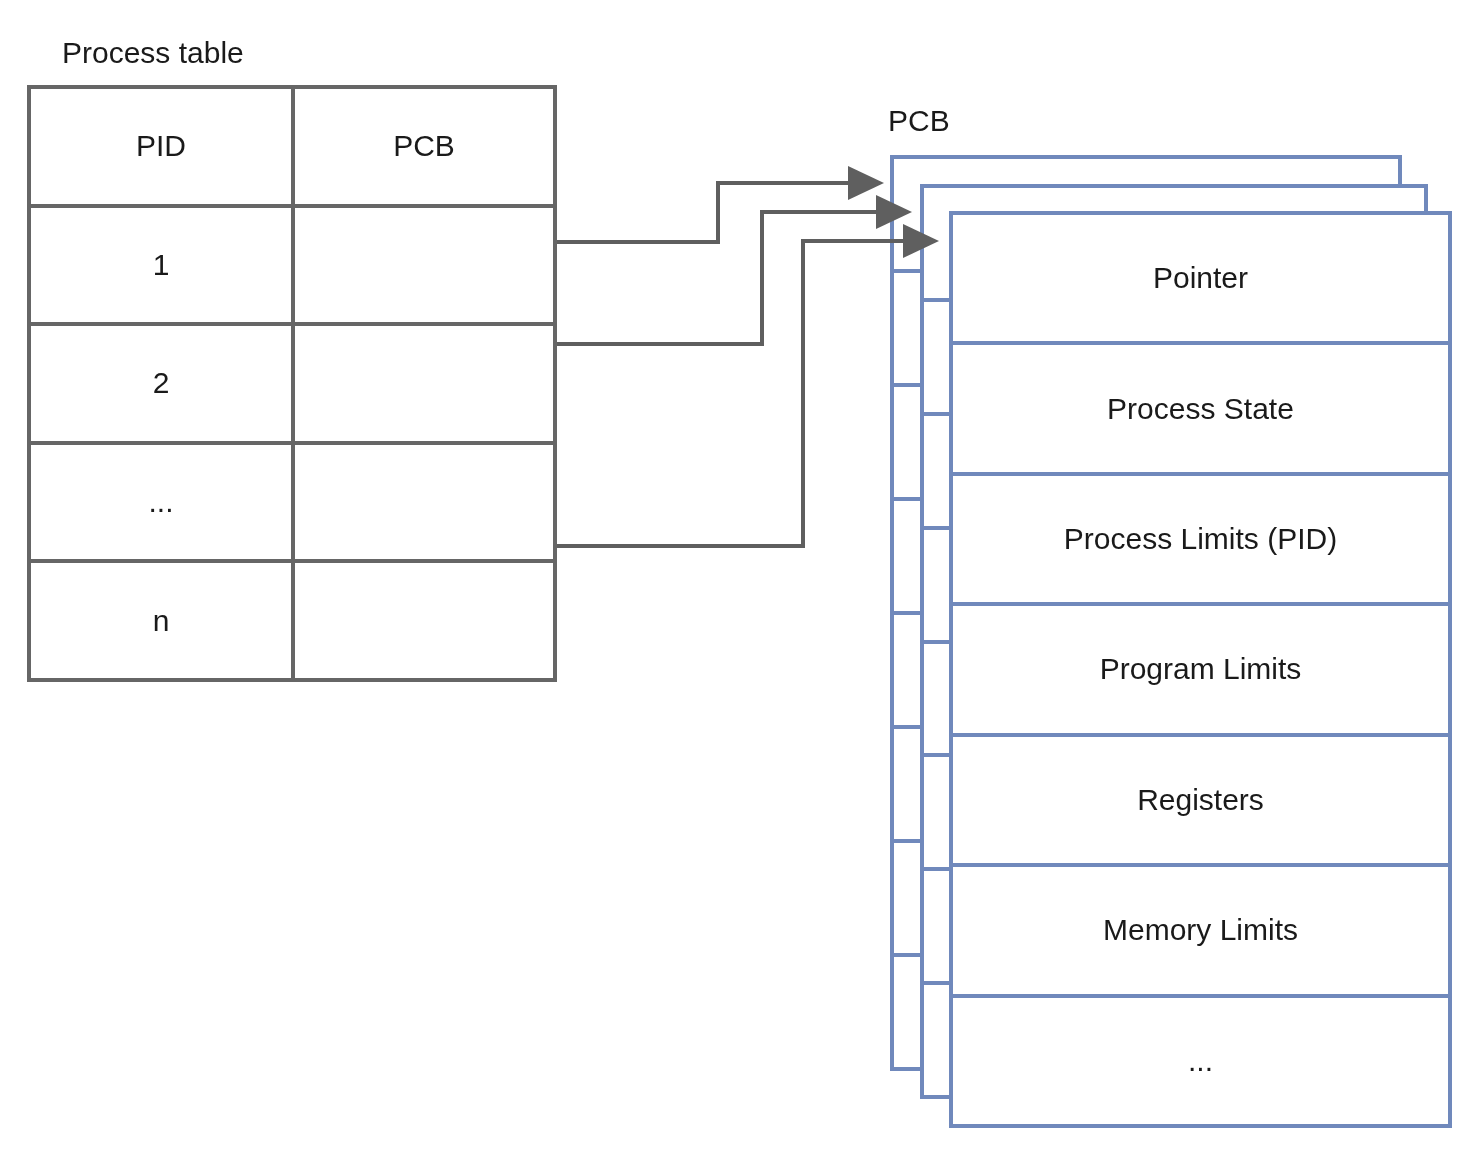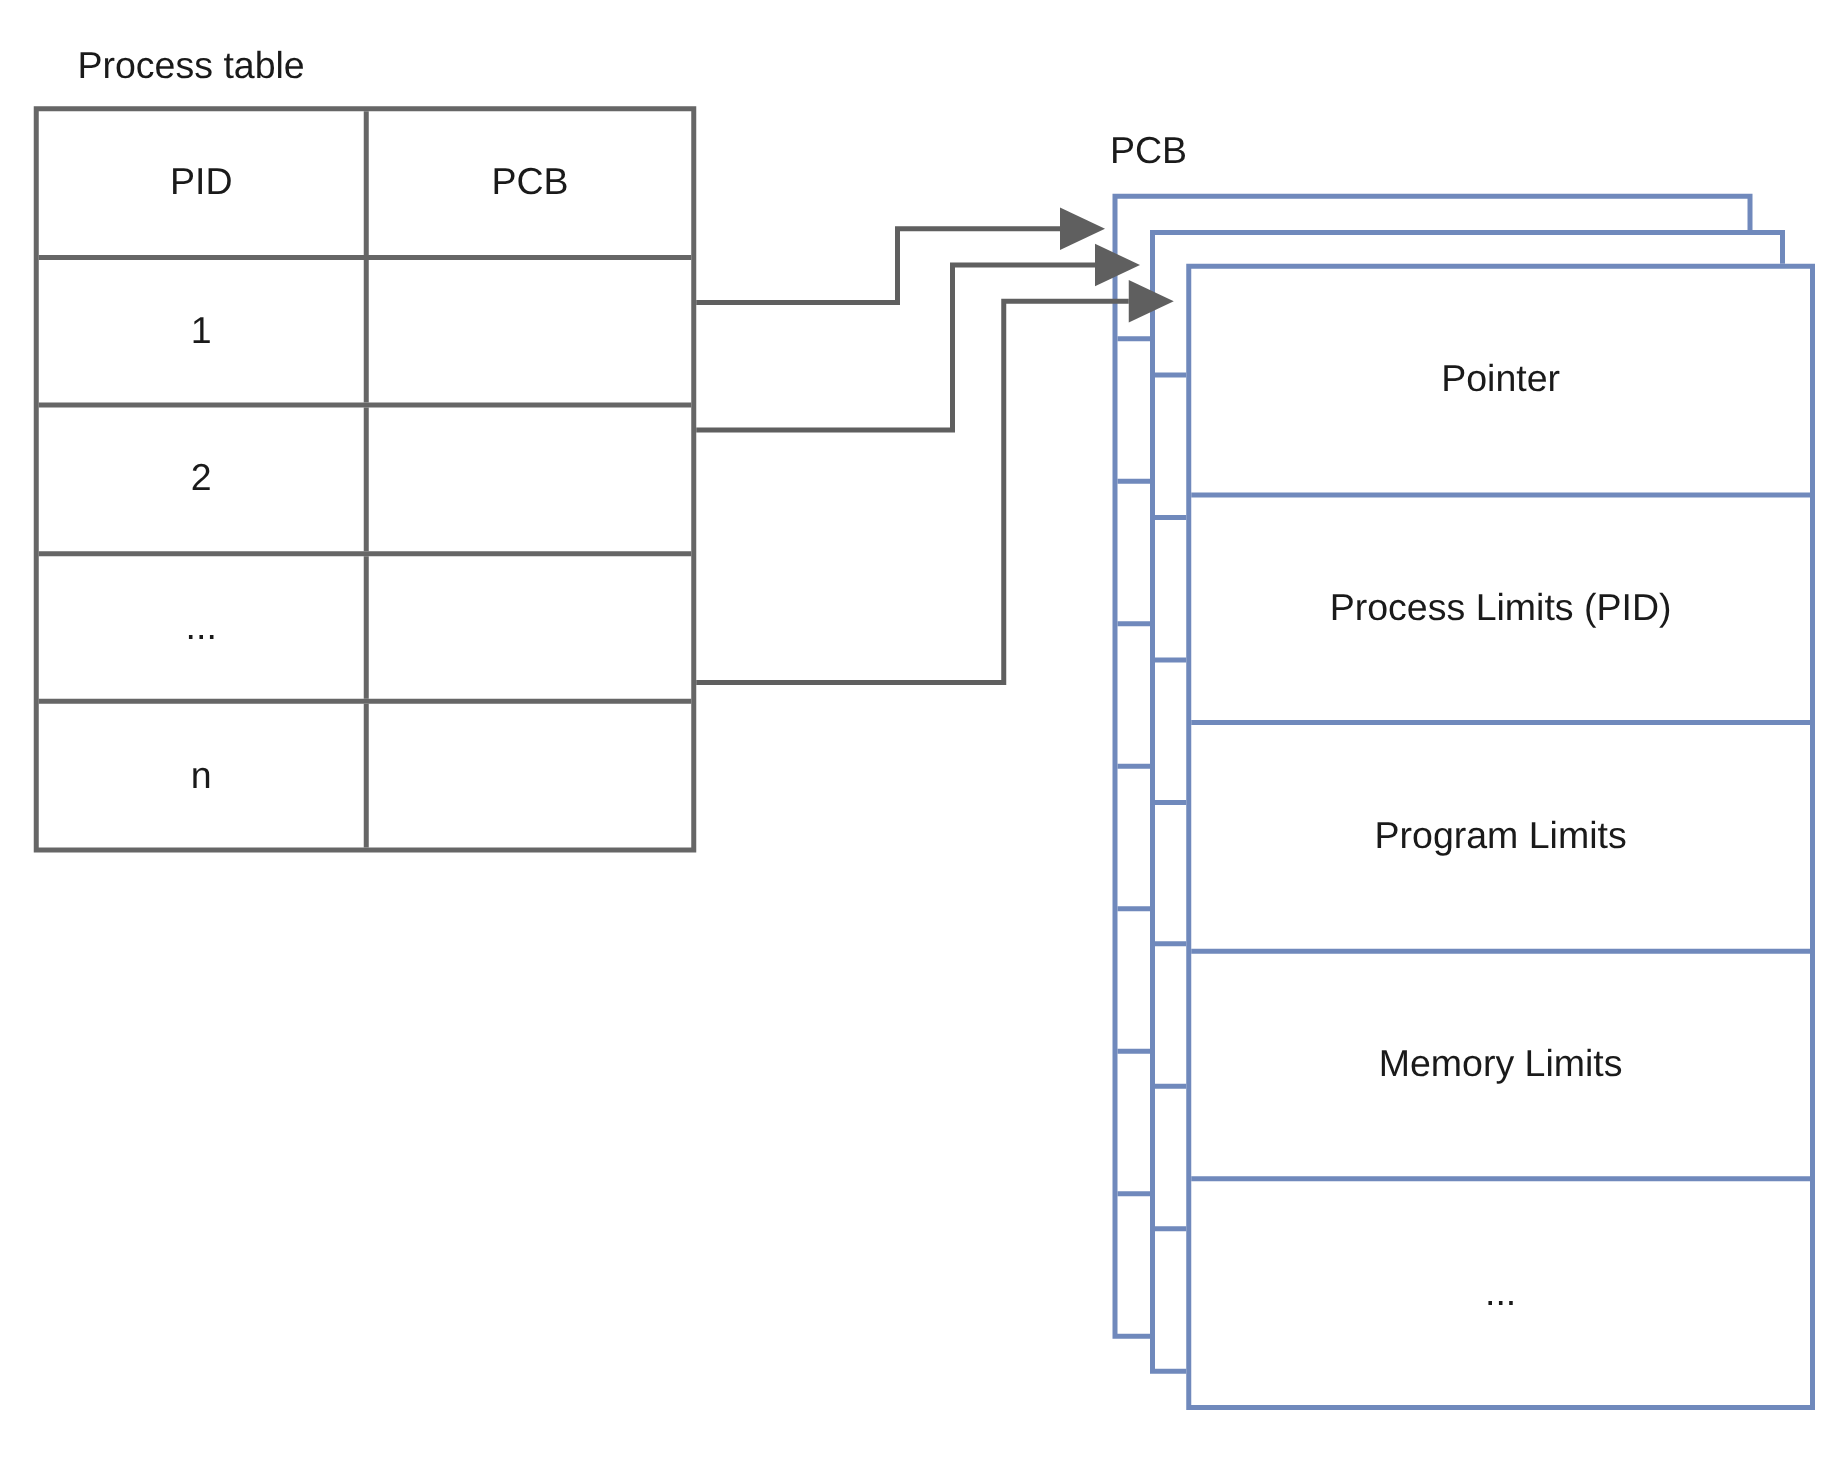--- a/index.html
+++ b/index.html
@@ -165,22 +165,24 @@
     <div class="pcb-field"></div>
     <div class="pcb-field"></div>
     <div class="pcb-field"></div>
     <div class="pcb-field"></div>
     <div class="pcb-field"></div>
     <div class="pcb-field"></div>
   </div>
 
   <div class="pcb-card front">
     <div class="pcb-field">Pointer</div>
+    <div class="pcb-field">Process State</div>
     <div class="pcb-field">Process Limits (PID)</div>
     <div class="pcb-field">Program Limits</div>
+    <div class="pcb-field">Registers</div>
     <div class="pcb-field">Memory Limits</div>
     <div class="pcb-field">...</div>
   </div>
 
 </div>
 
 <svg class="abs" id="connectors" viewBox="0 0 1464 1168">
 
   <g>
     <path class="conn-path" d="M 557 242 L 718 242 L 718 183 L 848 183"></path>

